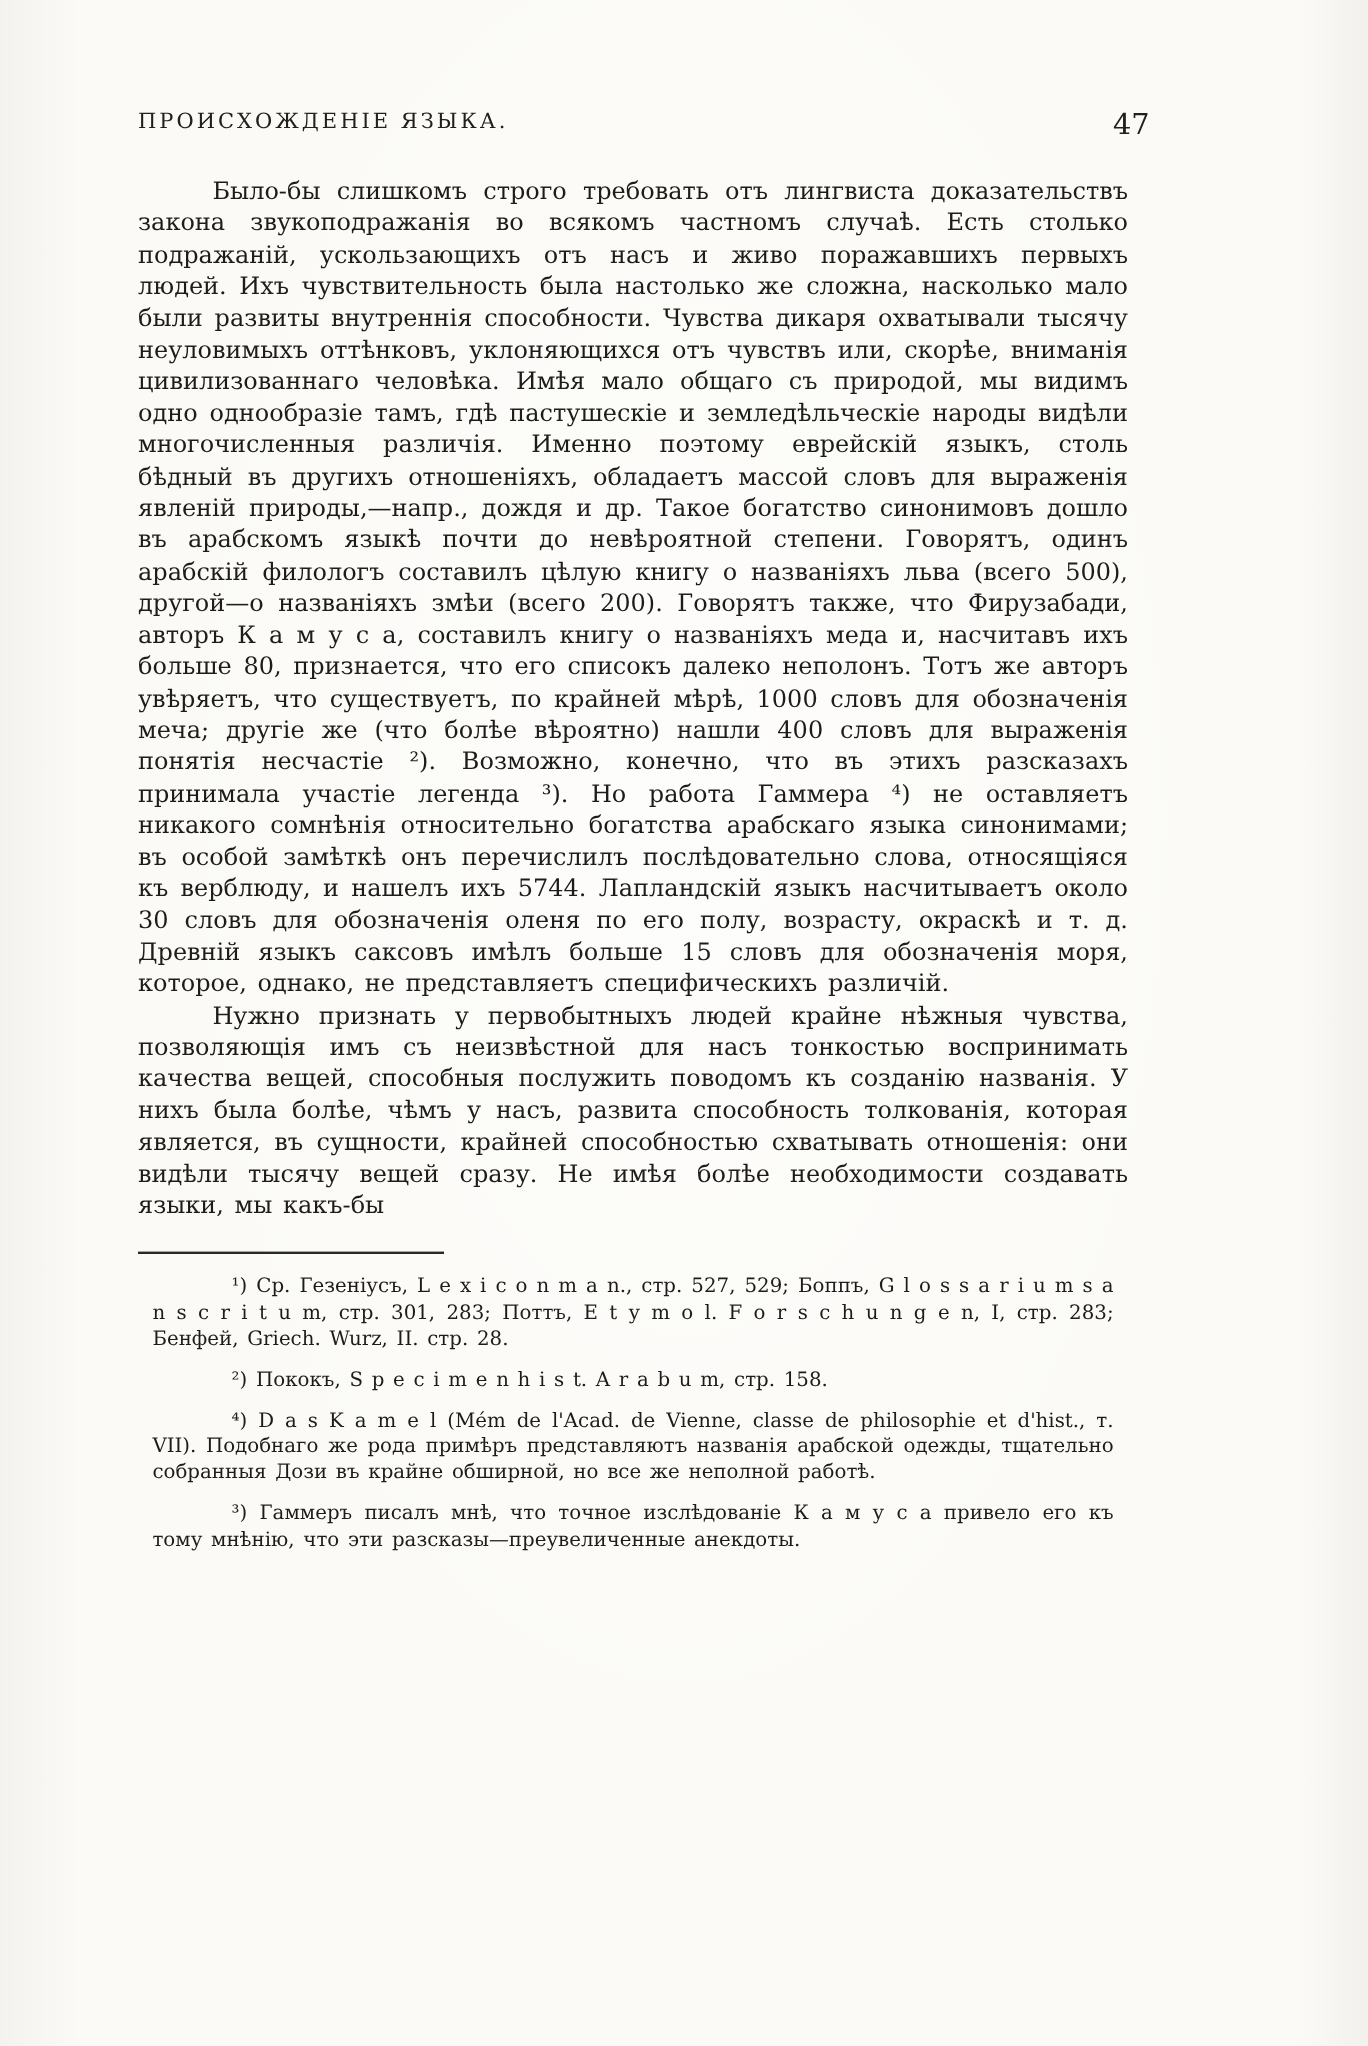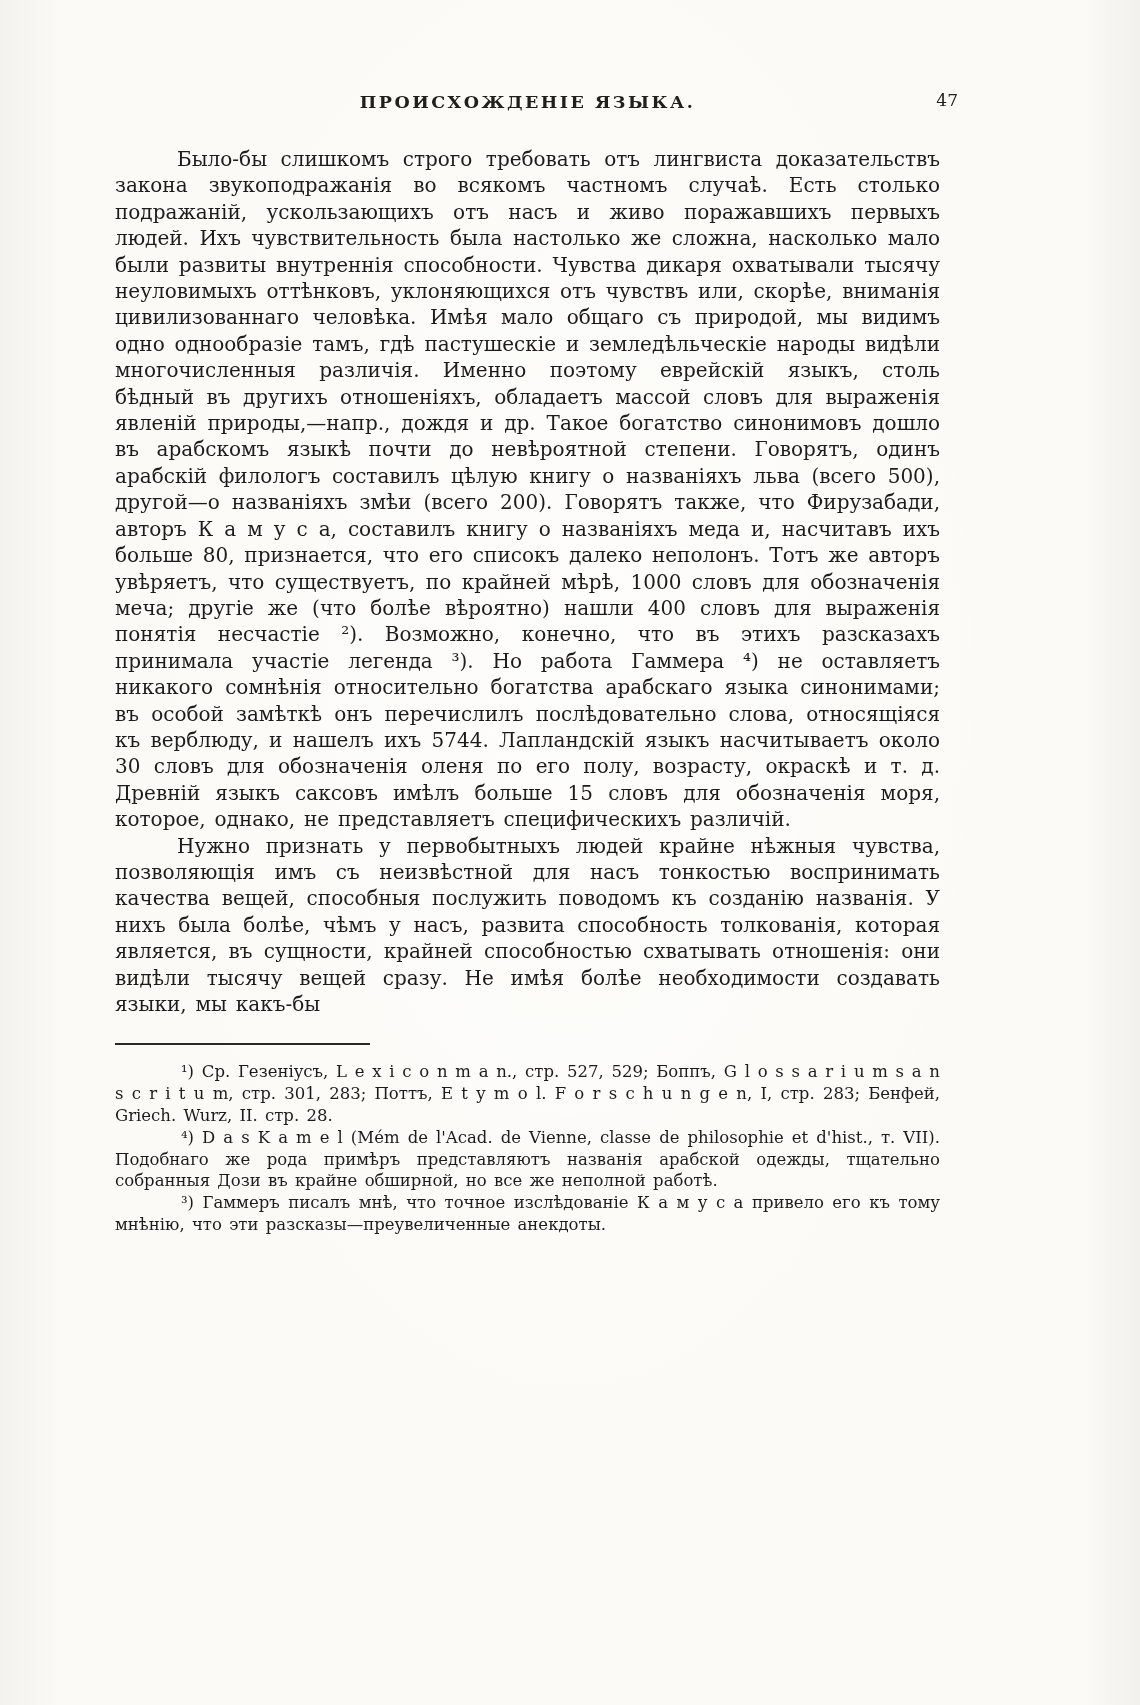--- a/index.html
+++ b/index.html
@@ -25,31 +25,31 @@
   .page-header {
     position: relative;
     width: 825px;
     height: 30px;
     margin-bottom: 24px;
   }
   .running-title {
     position: absolute;
     left: 0;
     right: 0;
-    text-align: center;
+    text-align: left;
     font-size: 17.5px;
     letter-spacing: 2.5px;
-    font-weight: 700;
+    font-weight: 400;
     color: #21201d;
   }
   .page-number {
     position: absolute;
     right: -18px;
     top: -2px;
-    font-size: 17px;
+    font-size: 24px;
     color: #21201d;
     margin-left: 35px;
   }
   .body-text {
     width: 825px;
     font-size: 20px;
     line-height: 26.4px;
     text-align: justify;
     word-spacing: 2.5px;
   }
@@ -64,21 +64,21 @@
     width: 825px;
     margin-top: 26px;
   }
   .footnote-rule {
     width: 255px;
     height: 0;
     border-top: 2px solid #2a2925;
     margin-bottom: 16px;
   }
   .footnote {
-    margin: 0;
+    margin: 12px;
     font-size: 16.5px;
     line-height: 21.8px;
     text-align: justify;
     text-indent: 66px;
     word-spacing: 2px;
   }
 </style>
 </head>
 <body>
 
@@ -90,17 +90,18 @@
   </div>
 
   <div class="body-text">
     <p class="para indent">Было-бы слишкомъ строго требовать отъ лингвиста доказательствъ закона звукоподражанія во всякомъ частномъ случаѣ. Есть столько подражаній, ускользающихъ отъ насъ и живо поражавшихъ первыхъ людей. Ихъ чувствительность была настолько же сложна, насколько мало были развиты внутреннія способности. Чувства дикаря охватывали тысячу неуловимыхъ оттѣнковъ, уклоняющихся отъ чувствъ или, скорѣе, вниманія цивилизованнаго человѣка. Имѣя мало общаго съ природой, мы видимъ одно однообразіе тамъ, гдѣ пастушескіе и земледѣльческіе народы видѣли многочисленныя различія. Именно поэтому еврейскій языкъ, столь бѣдный въ другихъ отношеніяхъ, обладаетъ массой словъ для выраженія явленій природы,—напр., дождя и др. Такое богатство синонимовъ дошло въ арабскомъ языкѣ почти до невѣроятной степени. Говорятъ, одинъ арабскій филологъ составилъ цѣлую книгу о названіяхъ льва (всего 500), другой—о названіяхъ змѣи (всего 200). Говорятъ также, что Фирузабади, авторъ К а м у с а, составилъ книгу о названіяхъ меда и, насчитавъ ихъ больше 80, признается, что его списокъ далеко неполонъ. Тотъ же авторъ увѣряетъ, что существуетъ, по крайней мѣрѣ, 1000 словъ для обозначенія меча; другіе же (что болѣе вѣроятно) нашли 400 словъ для выраженія понятія несчастіе ²). Возможно, конечно, что въ этихъ разсказахъ принимала участіе легенда ³). Но работа Гаммера ⁴) не оставляетъ никакого сомнѣнія относительно богатства арабскаго языка синонимами; въ особой замѣткѣ онъ перечислилъ послѣдовательно слова, относящіяся къ верблюду, и нашелъ ихъ 5744. Лапландскій языкъ насчитываетъ около 30 словъ для обозначенія оленя по его полу, возрасту, окраскѣ и т. д. Древній языкъ саксовъ имѣлъ больше 15 словъ для обозначенія моря, которое, однако, не представляетъ специфическихъ различій.</p>
     <p class="para indent">Нужно признать у первобытныхъ людей крайне нѣжныя чувства, позволяющія имъ съ неизвѣстной для насъ тонкостью воспринимать качества вещей, способныя послужить поводомъ къ созданію названія. У нихъ была болѣе, чѣмъ у насъ, развита способность толкованія, которая является, въ сущности, крайней способностью схватывать отношенія: они видѣли тысячу вещей сразу. Не имѣя болѣе необходимости создавать языки, мы какъ-бы</p>
   </div>
 
   <div class="footnotes">
     <div class="footnote-rule"></div>
     <p class="footnote">¹) Ср. Гезеніусъ, L e x i c o n  m a n., стр. 527, 529; Боппъ, G l o s s a r i u m  s a n s c r i t u m, стр. 301, 283; Поттъ, E t y m o l.  F o r s c h u n g e n, I, стр. 283; Бенфей, Griech. Wurz, II. стр. 28.</p>
+    <p class="footnote">²) Пококъ, S p e c i m e n  h i s t.  A r a b u m, стр. 158.</p>
     <p class="footnote">⁴) D a s  K a m e l  (Mém de l'Acad. de Vienne, classe de philosophie et d'hist., т. VII). Подобнаго же рода примѣръ представляютъ названія арабской одежды, тщательно собранныя Дози въ крайне обширной, но все же неполной работѣ.</p>
     <p class="footnote">³) Гаммеръ писалъ мнѣ, что точное изслѣдованіе К а м у с а привело его къ тому мнѣнію, что эти разсказы—преувеличенные анекдоты.</p>
   </div>
 
 </div>
 
 </body></html>

